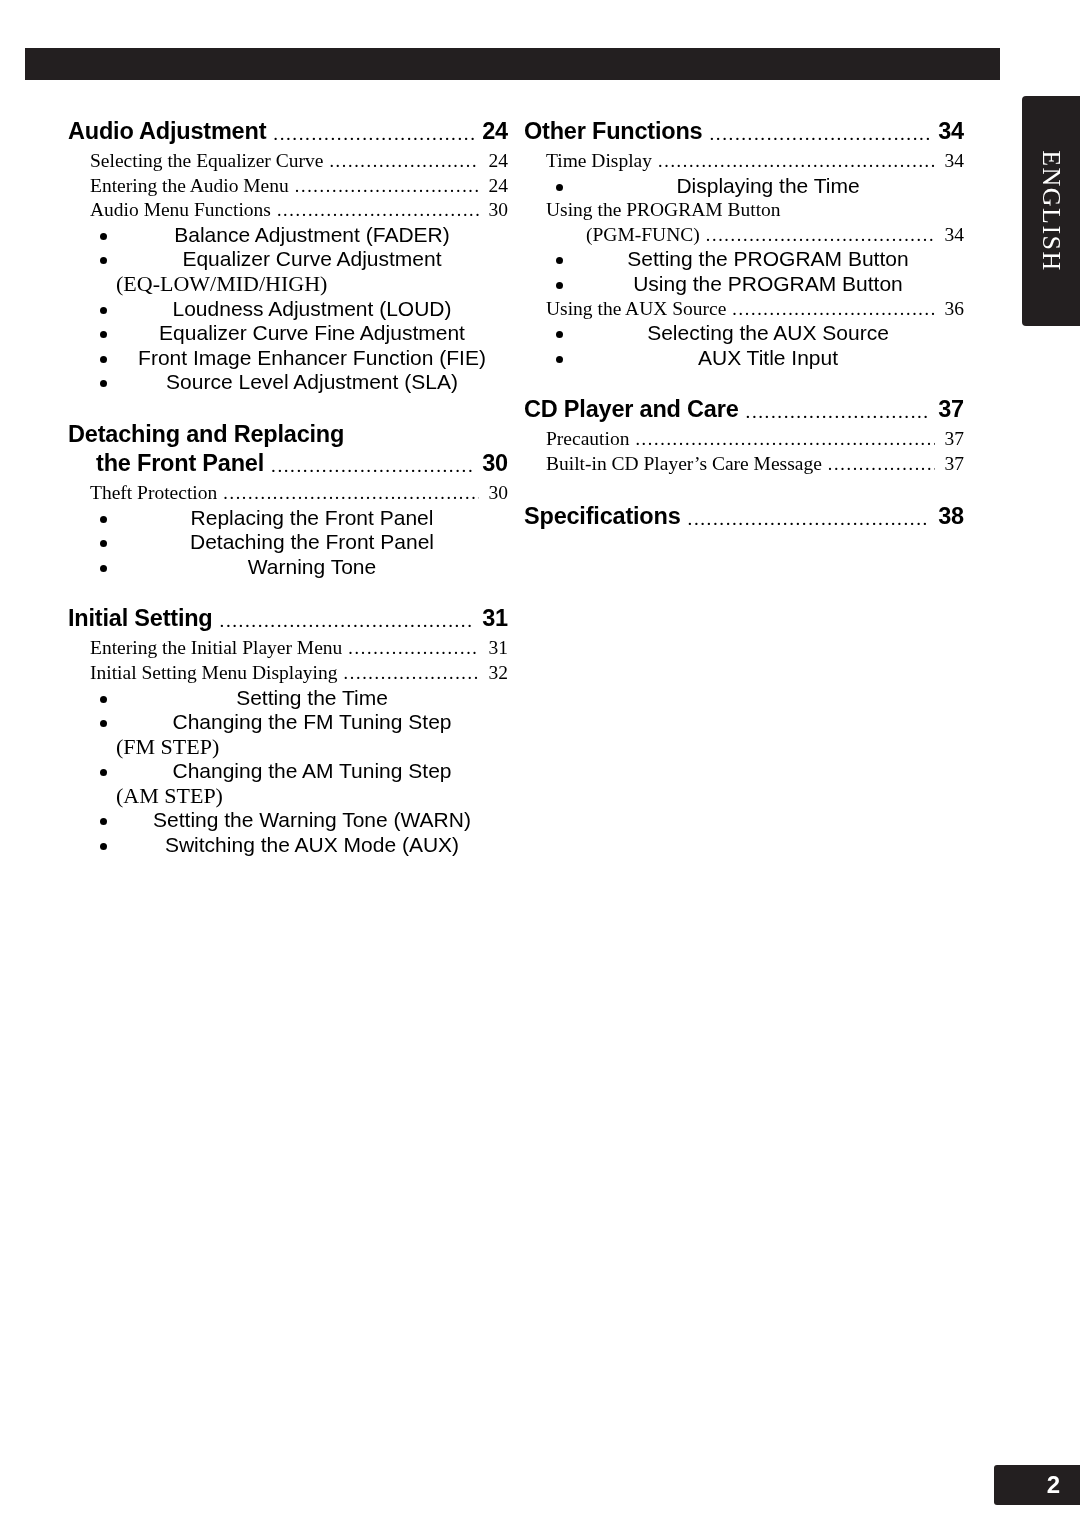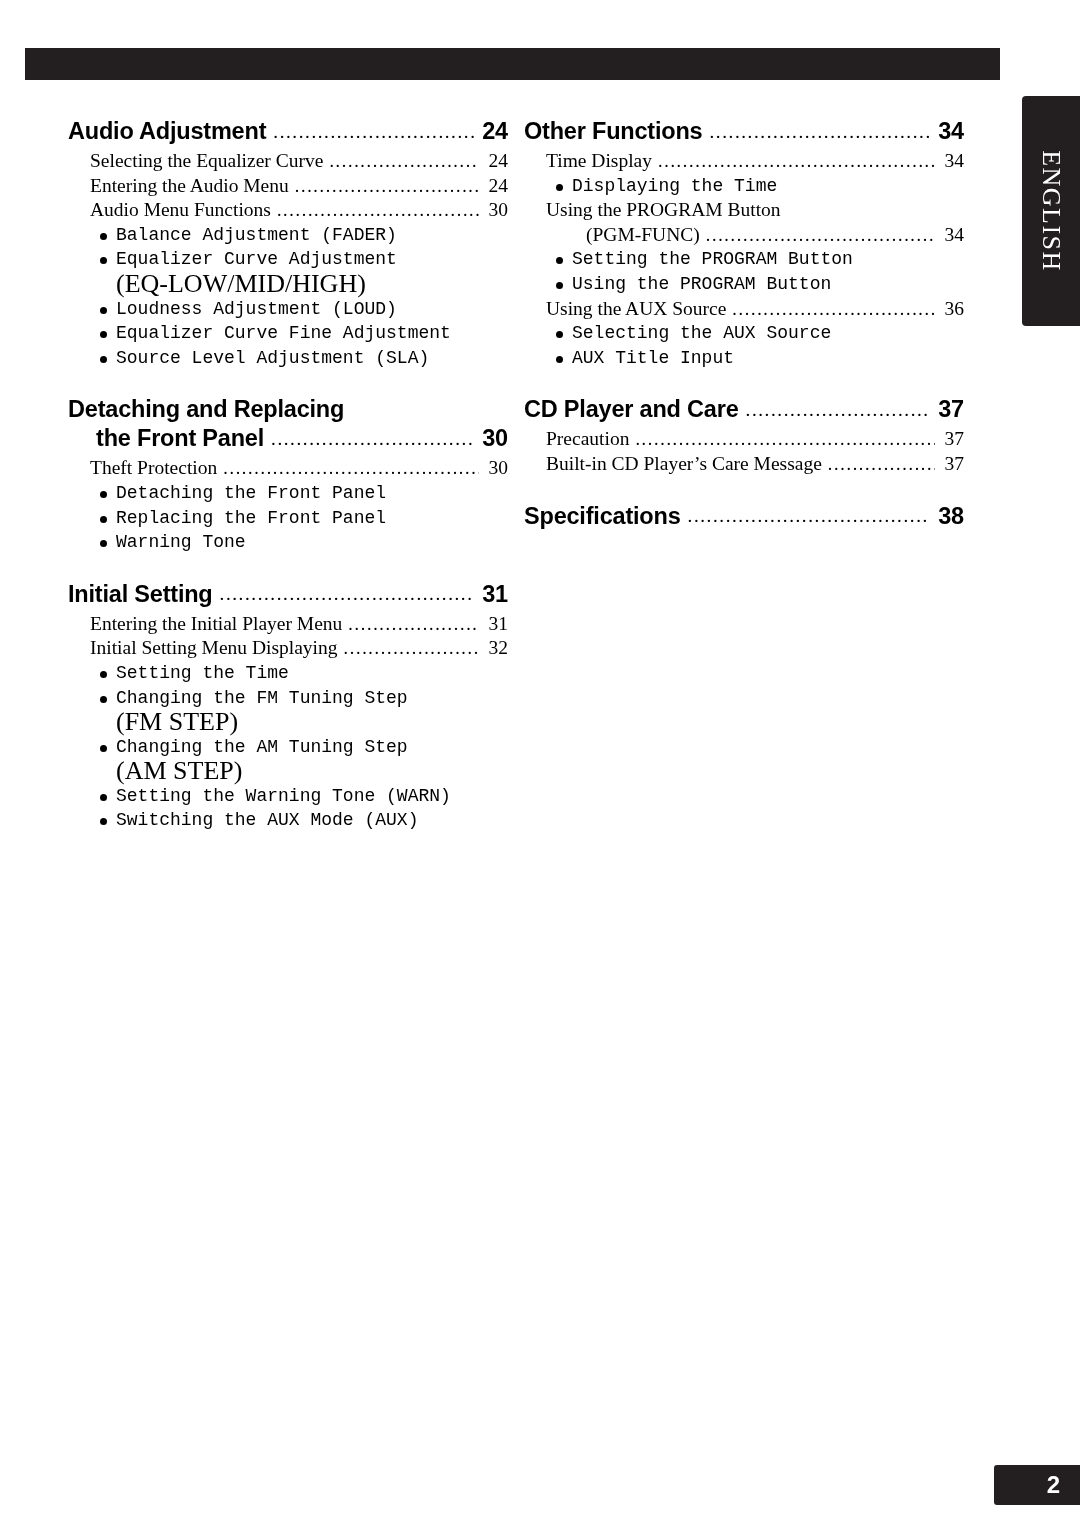--- a/index.html
+++ b/index.html
@@ -68,21 +68,21 @@
   
   .col {
     position: absolute;
     top: 118px;
     width: 440px;
   }
   .col-left { left: 68px; }
   .col-right { left: 524px; }
   .sec-head {
     display: flex;
-    align-items: center;
+    align-items: flex-end;
     font-family: "Liberation Sans", sans-serif;
     font-weight: 700;
     font-size: 23.5px;
     letter-spacing: -0.2px;
     color: #000;
     padding-bottom: 2px;
   }
   .sec-head .txt { white-space: nowrap; }
   .sec-head .dots {
     flex: 1 1 auto;
@@ -129,39 +129,40 @@
   .entry .pg {
     min-width: 26px;
     text-align: right;
     font-size: 19.5px;
   }
 
   
   .sub {
     position: relative;
     padding-left: 48px;
-    font-family: Liberation Mono, monospace;
-    font-size: 18px;
+    font-family: Liberation Sans, sans-serif;
+    font-size: 21px;
     line-height: 24.6px;
     white-space: nowrap;
+    text-align: center;
   }
   .sub::before {
     content: "";
     position: absolute;
     left: 32px;
     top: 10px;
     width: 7px;
     height: 7px;
     background: #000;
     border-radius: 50%;
   }
   .cont {
     padding-left: 48px;
     font-family: "Liberation Serif", serif;
-    font-size: 26px;
+    font-size: 22px;
     line-height: 24.6px;
     white-space: nowrap;
   }
 
   .gap-lg { height: 26px; }
 
   .entry-plain {
     font-family: "Liberation Serif", serif;
     font-size: 19.5px;
     line-height: 24.6px;
@@ -199,39 +200,40 @@
     <div class="entry">
       <span class="txt">Audio Menu Functions</span>
       <span class="dots">......................................................................</span>
       <span class="pg">30</span>
     </div>
     <div class="sub"><span>Balance Adjustment (FADER)</span></div>
     <div class="sub"><span>Equalizer Curve Adjustment</span></div>
     <div class="cont"><span>(EQ-LOW/MID/HIGH)</span></div>
     <div class="sub"><span>Loudness Adjustment (LOUD)</span></div>
     <div class="sub"><span>Equalizer Curve Fine Adjustment</span></div>
+    <div class="sub"><span>Front Image Enhancer Function (FIE)</span></div>
     <div class="sub"><span>Source Level Adjustment (SLA)</span></div>
     <div class="gap-lg"></div>
     <div class="sec-head-group">
       <div class="sec-head">
         <span class="txt">Detaching and Replacing</span>
       </div>
       <div class="sec-head second-line">
         <span class="txt">the Front Panel</span>
         <span class="dots">............................................................</span>
         <span class="pg">30</span>
       </div>
     </div>
     <div class="entry">
       <span class="txt">Theft Protection</span>
       <span class="dots">......................................................................</span>
       <span class="pg">30</span>
     </div>
+    <div class="sub"><span>Replacing the Front Panel</span></div>
     <div class="sub"><span>Detaching the Front Panel</span></div>
-    <div class="sub"><span>Replacing the Front Panel</span></div>
     <div class="sub"><span>Warning Tone</span></div>
     <div class="gap-lg"></div>
     <div class="sec-head-group">
       <div class="sec-head">
         <span class="txt">Initial Setting</span>
         <span class="dots">............................................................</span>
         <span class="pg">31</span>
       </div>
     </div>
     <div class="entry">

